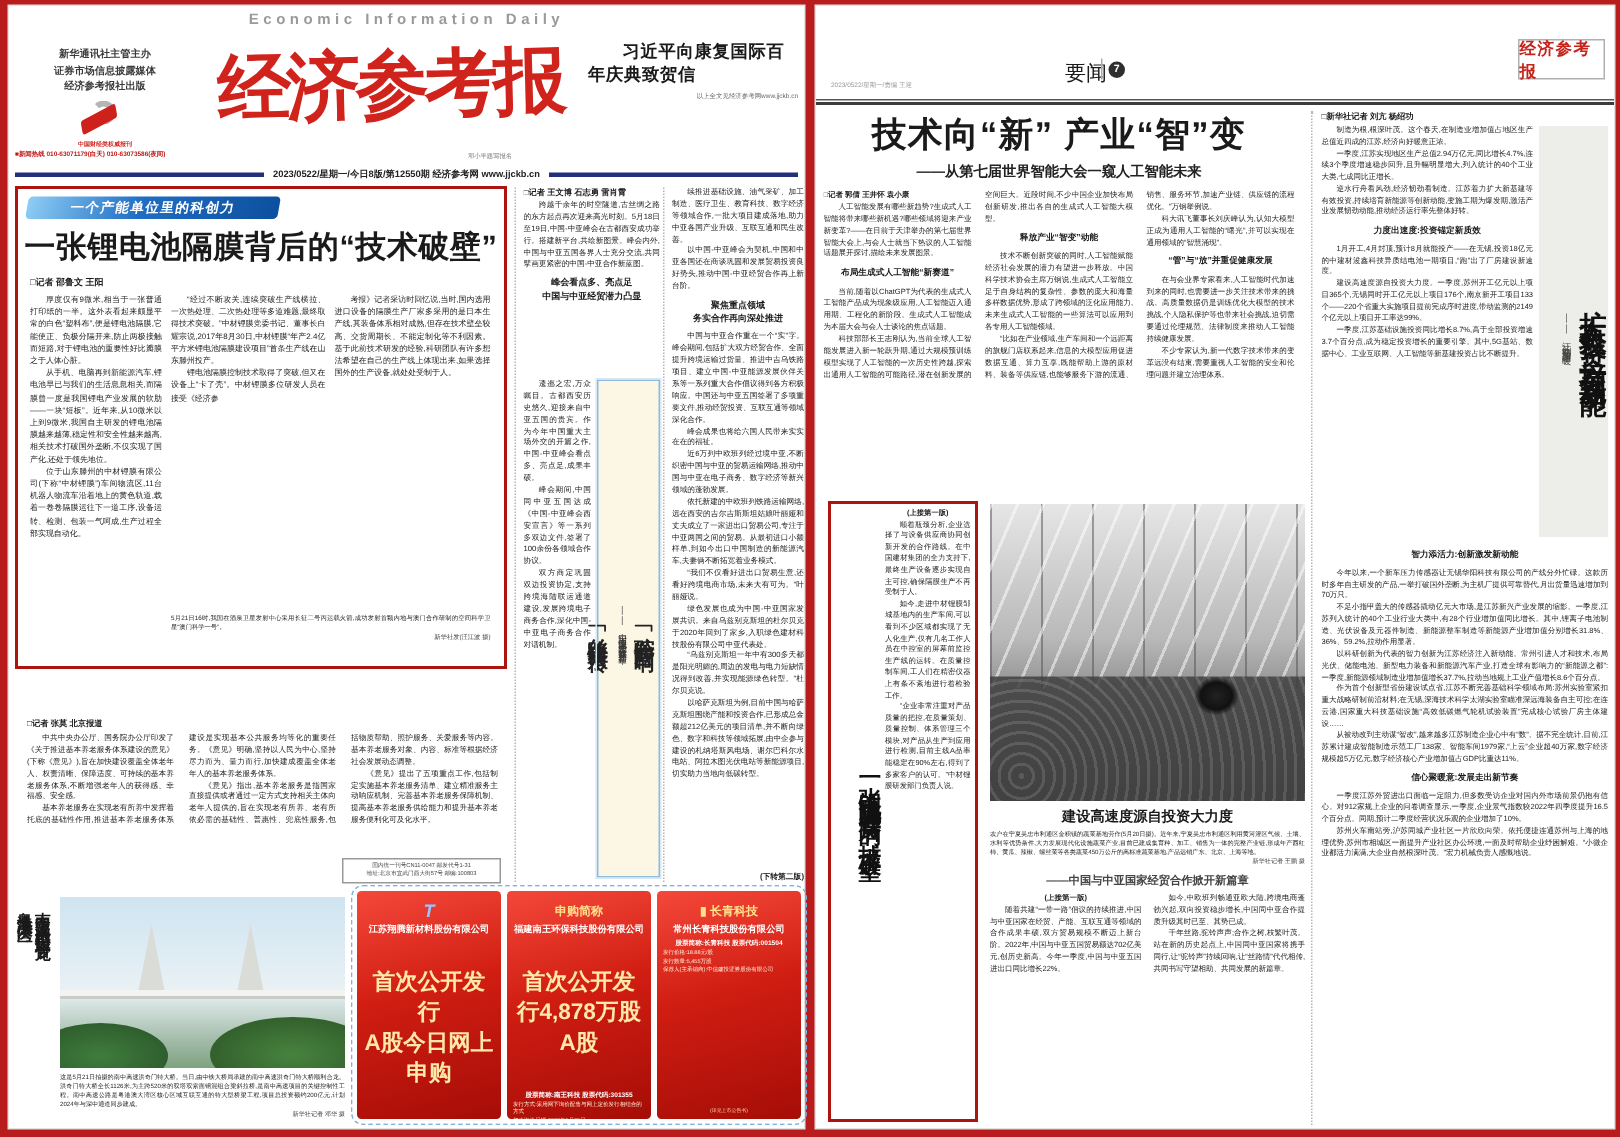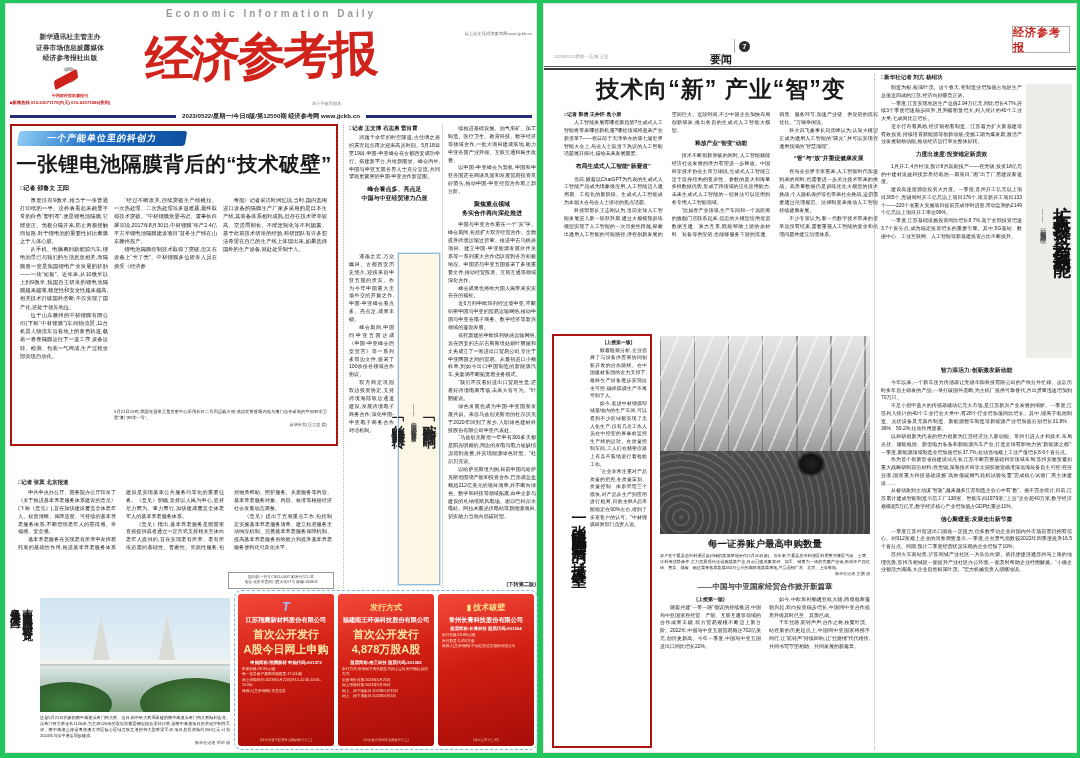--- a/index.html
+++ b/index.html
@@ -1,17 +1,17 @@
 <!DOCTYPE html>
 <html><head>
 <meta charset="utf-8">
 <style>
   html,body{margin:0;padding:0;background:#f3f3f1;}
   *{box-sizing:border-box;}
-  .canvas{position:relative;width:1080px;height:758px;background:#22c55e;font-family:"Liberation Sans",sans-serif;color:#1a1a1a;overflow:hidden;}
+  .canvas{position:relative;width:1080px;height:758px;background:#b91c1c;font-family:"Liberation Sans",sans-serif;color:#1a1a1a;overflow:hidden;}
   .page{position:absolute;top:4px;height:748px;background:#fff;box-shadow:0 0 0 1px #e4e4e2;}
   #pageL{left:6px;width:530px;}
   #pageR{left:544px;width:532px;}
   .abs{position:absolute;}
   .just{text-align:justify;}
   p{margin:0;}
   .plist p{text-indent:2em;margin:0;}
   
   .eng{top:4px;left:0;right:0;text-align:center;font-size:10px;font-weight:bold;letter-spacing:3px;color:#9a9a9a;}
   .pub{left:8px;top:28px;width:112px;text-align:center;}
@@ -64,49 +64,49 @@
   .b-py1{left:52px;} .b-py2{left:118px;}
   .b-bank1{position:absolute;left:-18px;bottom:-14px;width:90px;height:44px;background:radial-gradient(closest-side,#3f7d3c,#2f5e2e);border-radius:50%;}
   .b-bank2{position:absolute;right:-20px;bottom:-16px;width:110px;height:50px;background:radial-gradient(closest-side,#47833f,#33602c);border-radius:50%;}
   .bcap{left:30px;top:121px;width:190px;font-size:4.1px;line-height:1.5;color:#222;}
   
   .adswrap{left:228px;top:586px;width:304px;height:160px;border:1px dashed #7fb2dd;border-radius:8px;padding:3px;display:flex;gap:4px;}
   .adcard{flex:1;background:linear-gradient(165deg,#f4483a,#d01d12 45%,#a50d07);border-radius:3px;color:#fff;padding:7px 4px 4px;text-align:center;display:flex;flex-direction:column;overflow:hidden;}
   .ad-logo{font-size:8px;font-weight:900;color:#ffe08a;height:13px;line-height:13px;}
   .ad-logo .lt{color:#9cc3ff;font-style:italic;font-size:12px;}
   .ad-company{font-size:6.2px;font-weight:900;margin:2px 0 1px;line-height:1.3;}
-  .ad-main{font-size:11px;font-weight:900;color:#ffe9a8;line-height:1.35;margin:2px 0;white-space:pre-line;}
+  .ad-main{font-size:15px;font-weight:900;color:#ffe9a8;line-height:1.35;margin:20px 0;white-space:pre-line;}
   .ad-codes{font-size:4.4px;font-weight:bold;margin:1px 0;}
   .ad-rows{font-size:3.7px;text-align:left;color:#ffe9d2;line-height:1.5;margin-top:1px;}
   .ad-rows p{text-indent:0;}
   .ad-note{margin-top:auto;font-size:3.3px;color:#ffd3a6;}
   
   .camelL{left:337px;top:121px;width:97px;height:463px;border-left:1px dotted #b5b5b5;padding-left:5px;}
   .camelR{left:436px;top:121px;width:94px;height:463px;border-left:1px dotted #b5b5b5;padding-left:5px;position:absolute;overflow:hidden;}
   .c-by{font-size:5.5px;font-weight:bold;margin-bottom:2px;}
   .c-body{font-size:5.1px;line-height:1.55;text-align:justify;}
   .c-sub{font-size:6px;font-weight:900;text-align:center;white-space:pre-line;margin:4px 0;line-height:1.45;}
   .c-top{height:126px;overflow:hidden;}
   .c-bottom{display:flex;height:332px;margin-top:2px;}
   .c-narrow{width:46px;overflow:hidden;}
   .vbox{width:42px;margin-left:4px;background:#fcf6e4;border:1.5px solid #8fbcdc;outline:1px solid #d7e8f4;padding:6px 1px;writing-mode:vertical-rl;text-align:center;}
   .vb-main{font-size:13.5px;font-weight:900;letter-spacing:2px;color:#222;}
   .vb-sub{font-size:5.8px;color:#333;margin:0 2px;letter-spacing:1px;}
   .c-cont{position:absolute;right:0;bottom:0;background:#fff;font-size:5.2px;font-weight:bold;padding-left:4px;}
   
   .spot{left:8px;top:12px;font-size:33px;letter-spacing:2px;color:#b7b7b7;font-family:"Liberation Sans",sans-serif;}
   .spot-meta{left:10px;top:50px;font-size:4.3px;color:#999;}
-  .section{left:166px;top:48px;font-size:11px;font-weight:700;}
+  .section{left:166px;top:36px;font-size:14px;font-weight:400;}
   .sec-div{left:190px;top:35px;width:1px;height:14px;background:#aaa;}
   .badge{left:195px;top:37px;width:11px;height:11px;border-radius:50%;background:#2e2e2e;color:#fff;font-size:7px;font-weight:bold;display:flex;align-items:center;justify-content:center;}
   .paperbox{right:6px;top:22px;width:58px;height:27px;border:1px solid #b0b0b0;display:flex;align-items:center;justify-content:center;font-family:"DejaVu Serif",serif;font-weight:bold;font-size:11px;color:#c6231d;letter-spacing:1px;}
   .rule1{left:0;right:0;top:62px;height:1px;background:#565656;}
   .rule2{left:0;right:0;top:64px;height:2px;background:#3c3c3c;}
   
-  .tech{left:20px;top:70px;width:314px;}
+  .tech{left:5px;top:70px;width:314px;}
   .tech-h{text-align:center;font-size:23px;font-weight:900;letter-spacing:1px;}
   .tech-sub{text-align:center;font-size:9.5px;font-weight:bold;color:#222;margin-top:3px;}
   .tcols{margin-top:6px;column-count:3;column-gap:9px;height:198px;font-size:5px;line-height:1.58;text-align:justify;overflow:hidden;}
   .tcols .by{font-weight:bold;text-indent:0;}
   .tcols h4{font-size:5.8px;text-align:center;margin:4px 0;white-space:pre-line;font-weight:900;}
   
   .fcont{left:8px;top:330px;width:100px;height:414px;border:2.5px solid #ad1410;padding:3px;display:flex;background:#fff;}
   .fc-title{writing-mode:vertical-rl;font-size:15px;font-weight:900;letter-spacing:3px;width:30px;text-align:center;color:#111;line-height:1.1;}
   .fc-body{flex:1;margin-left:3px;font-size:4.9px;line-height:1.55;text-align:justify;overflow:hidden;}
   .fc-mark{font-weight:bold;text-align:center;text-indent:0 !important;}
@@ -155,20 +155,21 @@
       </div>
       <div class="logo-cap">中国财经类权威报刊</div>
     </div>
     <div class="abs hotline">■新闻热线 010-63071179(白天) 010-63073586(夜间)</div>
 
     <div class="abs brand">经济参考报</div>
     <div class="abs brand-note">邓小平题写报名</div>
 
     <div class="abs side">
       <div class="plist">
+          <p>习近平向康复国际百年庆典致贺信</p>
         </div>
       <div class="side-note">以上全文见经济参考网www.jjckb.cn</div>
     </div>
 
     <div class="abs daterule">
       <div class="dl-bar"></div>
       <div class="dl-text">2023/0522/星期一/今日8版/第12550期 经济参考网 www.jjckb.cn</div>
       <div class="dl-bar"></div>
     </div>
 
@@ -235,35 +236,35 @@
         <div class="ad-codes">申购简称:翔腾新材 申购代码:001373</div>
         <div class="ad-rows plist">
             <p>申购价格:28.93元/股</p>
             <p>每一证券账户最高申购数量:17,500股</p>
             <p>网上申购时间:2023年5月22日(9:15-11:30,13:00-15:00)</p>
             <p>保荐人(主承销商):东吴证券</p>
           </div>
         <div class="ad-note">(详见刊登于巨潮资讯网的发行公告)</div>
       </div>
       <div class="adcard">
-        <div class="ad-logo">发行方式</div>
+        <div class="ad-logo">申购简称</div>
         <div class="ad-company">福建南王环保科技股份有限公司</div>
         <div class="ad-main">首次公开发行4,878万股A股</div>
         <div class="ad-codes">股票简称:南王科技 股票代码:301355</div>
         <div class="ad-rows plist">
             <p>发行方式:采用网下询价配售与网上定价发行相结合的方式</p>
             <p>初步询价日期:2023年5月25日</p>
             <p>网上申购日期:2023年5月30日</p>
             <p>网上、网下缴款日:2023年5月31日</p>
             <p>网上、网下退款日:2023年6月2日</p>
           </div>
         <div class="ad-note">(本次发行详情请查阅发行公告)</div>
       </div>
       <div class="adcard">
-        <div class="ad-logo">▮ 技术破壁</div>
+        <div class="ad-logo">▮ 长青科技</div>
         <div class="ad-company">常州长青科技股份有限公司</div>
         <div class="ad-codes">股票简称:长青科技 股票代码:001504</div>
         <div class="ad-rows plist">
             <p>发行价格:18.88元/股</p>
             <p>发行数量:5,455万股</p>
             <p>保荐人(主承销商):中信建投证券股份有限公司</p>
           </div>
         <div class="ad-note">(详见上市公告书)</div>
       </div>
     </div>
@@ -315,20 +316,21 @@
     <div class="abs spot-meta">2023/0522/星期一/责编 王迎</div>
     <div class="abs section">要闻</div>
     <div class="abs sec-div"></div>
     <div class="abs badge">7</div>
     <div class="abs paperbox">经济参考报</div>
     <div class="abs rule1"></div>
     <div class="abs rule2"></div>
 
     <div class="abs tech">
       <div class="tech-h">技术向“新” 产业“智”变</div>
+      <div class="tech-sub">——从第七届世界智能大会一窥人工智能未来</div>
       <div class="tcols">
         <p class="by">□记者 郭倩 王井怀 袁小康</p>
         <div class="plist">
             <p>人工智能发展有哪些新趋势?生成式人工智能将带来哪些新机遇?哪些领域将迎来产业新变革?——在日前于天津举办的第七届世界智能大会上,与会人士就当下热议的人工智能话题展开探讨,描绘未来发展图景。</p>
           </div>
         <h4>布局生成式人工智能“新赛道”</h4>
         <div class="plist">
             <p>当前,随着以ChatGPT为代表的生成式人工智能产品成为现象级应用,人工智能迈入通用期、工程化的新阶段。生成式人工智能成为本届大会与会人士谈论的焦点话题。</p>
             <p>科技部部长王志刚认为,当前全球人工智能发展进入新一轮跃升期,通过大规模预训练模型实现了人工智能的一次历史性跨越,探索出通用人工智能的可能路径,潜在创新发展的空间巨大。近段时间,不少中国企业加快布局创新研发,推出各自的生成式人工智能大模型。</p>
           </div>
@@ -357,21 +359,21 @@
           </div>
       </div>
     </div>
 
     <div class="abs veg">
       <div class="beams"></div>
       <div class="field"></div>
       <div class="blob"></div>
     </div>
     <div class="abs veg-cap">
-      <div class="veg-t">每一证券账户最高申购数量</div>
+      <div class="veg-t">建设高速度源自投资大力度</div>
       <div class="veg-x">农户在宁夏吴忠市利通区金积镇的蔬菜基地劳作(5月20日摄)。近年来,宁夏吴忠市利通区利用黄河灌区气候、土壤、水利等优势条件,大力发展现代化设施蔬菜产业,目前已建成集育种、加工、销售为一体的完整产业链,形成年产西红柿、黄瓜、辣椒、螺丝菜等各类蔬菜450万公斤的高标准蔬菜基地,产品远销广东、北京、上海等地。</div>
       <div class="veg-cr">新华社记者 王鹏 摄</div>
     </div>
 
     <div class="abs ccont">
       <div class="cc-sub">——中国与中亚国家经贸合作掀开新篇章</div>
       <div class="cc-cols">
         <p class="fc-mark">(上接第一版)</p>
         <div class="plist">
             <p>随着共建“一带一路”倡议的持续推进,中国与中亚国家在经贸、产能、互联互通等领域的合作成果丰硕,双方贸易规模不断迈上新台阶。2022年,中国与中亚五国贸易额达702亿美元,创历史新高。今年一季度,中国与中亚五国进出口同比增长22%。</p>

